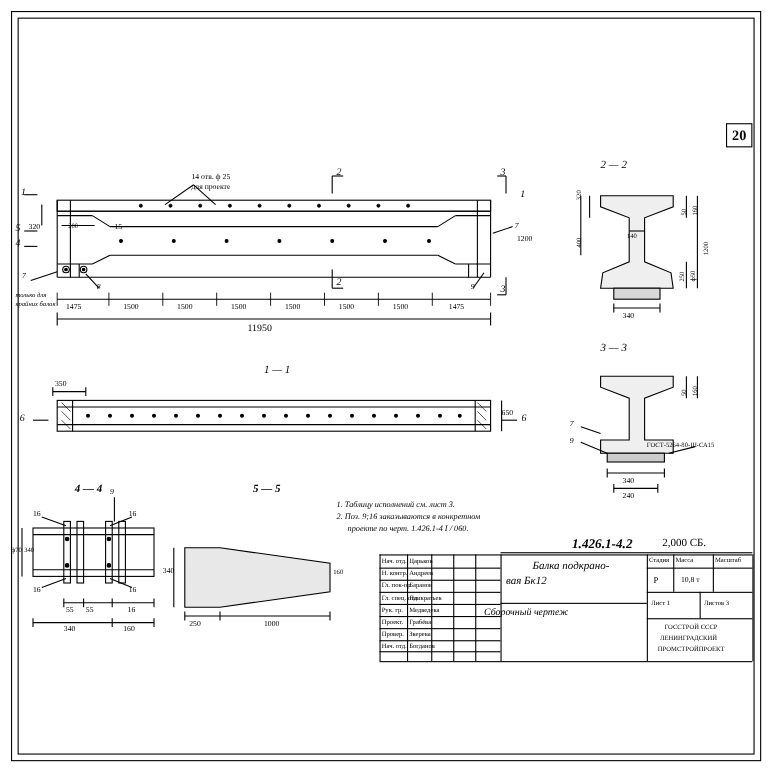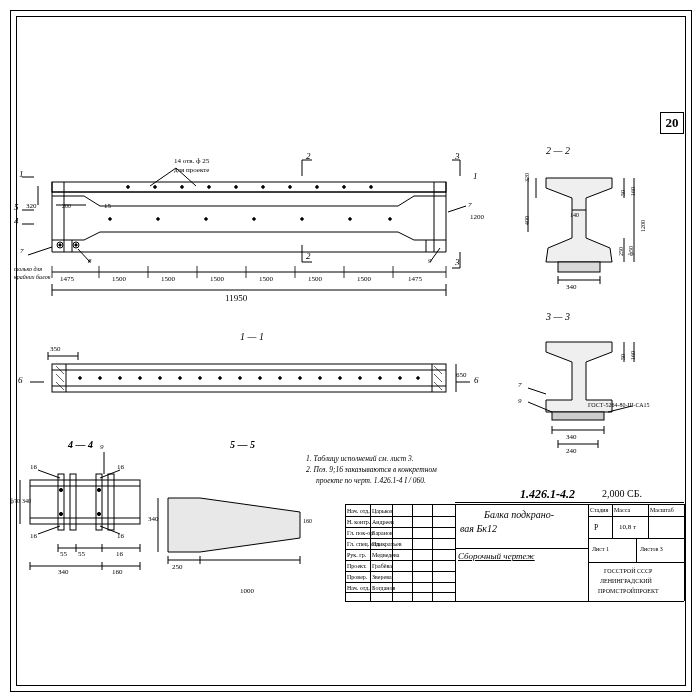--- a/index.html
+++ b/index.html
@@ -277,21 +277,21 @@
       <line x1="168" y1="560" x2="300" y2="560"></line>
       <line x1="168" y1="556" x2="168" y2="564"></line>
       <line x1="200" y1="556" x2="200" y2="564"></line>
       <line x1="300" y1="556" x2="300" y2="564"></line>
       <line x1="158" y1="498" x2="158" y2="552"></line>
     </g>
   </svg>
   <div class="txt s7" style="left:148px;top:516px;">340</div>
   <div class="txt s6" style="left:303px;top:518px;">160</div>
   <div class="txt s7" style="left:172px;top:564px;">250</div>
-  <div class="txt s7" style="left:240px;top:588px;">1000</div>
+  <div class="txt s7" style="left:240px;top:564px;">1000</div>
 
   <div class="txt s10 ital" style="left:546px;top:146px;">2 — 2</div>
   <svg width="700" height="700">
     <g stroke="#000" fill="none" stroke-width="1">
       <path d="M546 178 L612 178 L612 188 L586 198 L586 238 L610 248 L612 262 L546 262 L548 248 L572 238 L572 198 L546 188 Z" fill="#efefef"></path>
       <rect x="558" y="262" width="42" height="10" fill="#d8d8d8"></rect>
 
       <line x1="536" y1="178" x2="536" y2="198"></line>
       <line x1="528" y1="178" x2="528" y2="232"></line>
       <line x1="624" y1="178" x2="624" y2="198"></line>
@@ -364,21 +364,21 @@
   <div class="ln h" style="left:588px;top:562px;width:96px;"></div>
   <div class="ln v" style="left:636px;top:538px;height:24px;"></div>
   <div class="ln h" style="left:455px;top:548px;width:133px;"></div>
   <div class="ln v" style="left:370px;top:504px;height:97px;"></div>
   <div class="ln v" style="left:392px;top:504px;height:97px;"></div>
   <div class="ln v" style="left:412px;top:504px;height:97px;"></div>
   <div class="ln v" style="left:432px;top:504px;height:97px;"></div>
 
   <div class="txt s10 ttl" style="left:440px;top:510px;margin-left:44px;">Балка подкрано-</div>
   <div class="txt s10 ttl" style="left:460px;top:524px;">вая Бк12</div>
-  <div class="txt s9 ttl" style="left:458px;top:552px;text-decoration:underline;">Сборочный  чертеж</div>
+  <div class="txt s9 ttl" style="left:440px;top:552px;">Сборочный  чертеж</div>
 
   <div class="txt s6" style="left:590px;top:507px;">Стадия</div>
   <div class="txt s6" style="left:614px;top:507px;">Масса</div>
   <div class="txt s6" style="left:650px;top:507px;">Масштаб</div>
   <div class="txt s8" style="left:594px;top:524px;">Р</div>
   <div class="txt s7" style="left:600px;top:524px;margin-left:19px;">10,8 т</div>
   <div class="txt s6" style="left:592px;top:546px;">Лист 1</div>
   <div class="txt s6" style="left:640px;top:546px;">Листов 3</div>
   <div class="txt s6" style="left:604px;top:568px;">ГОССТРОЙ СССР</div>
   <div class="txt s6" style="left:600px;top:578px;">ЛЕНИНГРАДСКИЙ</div>

